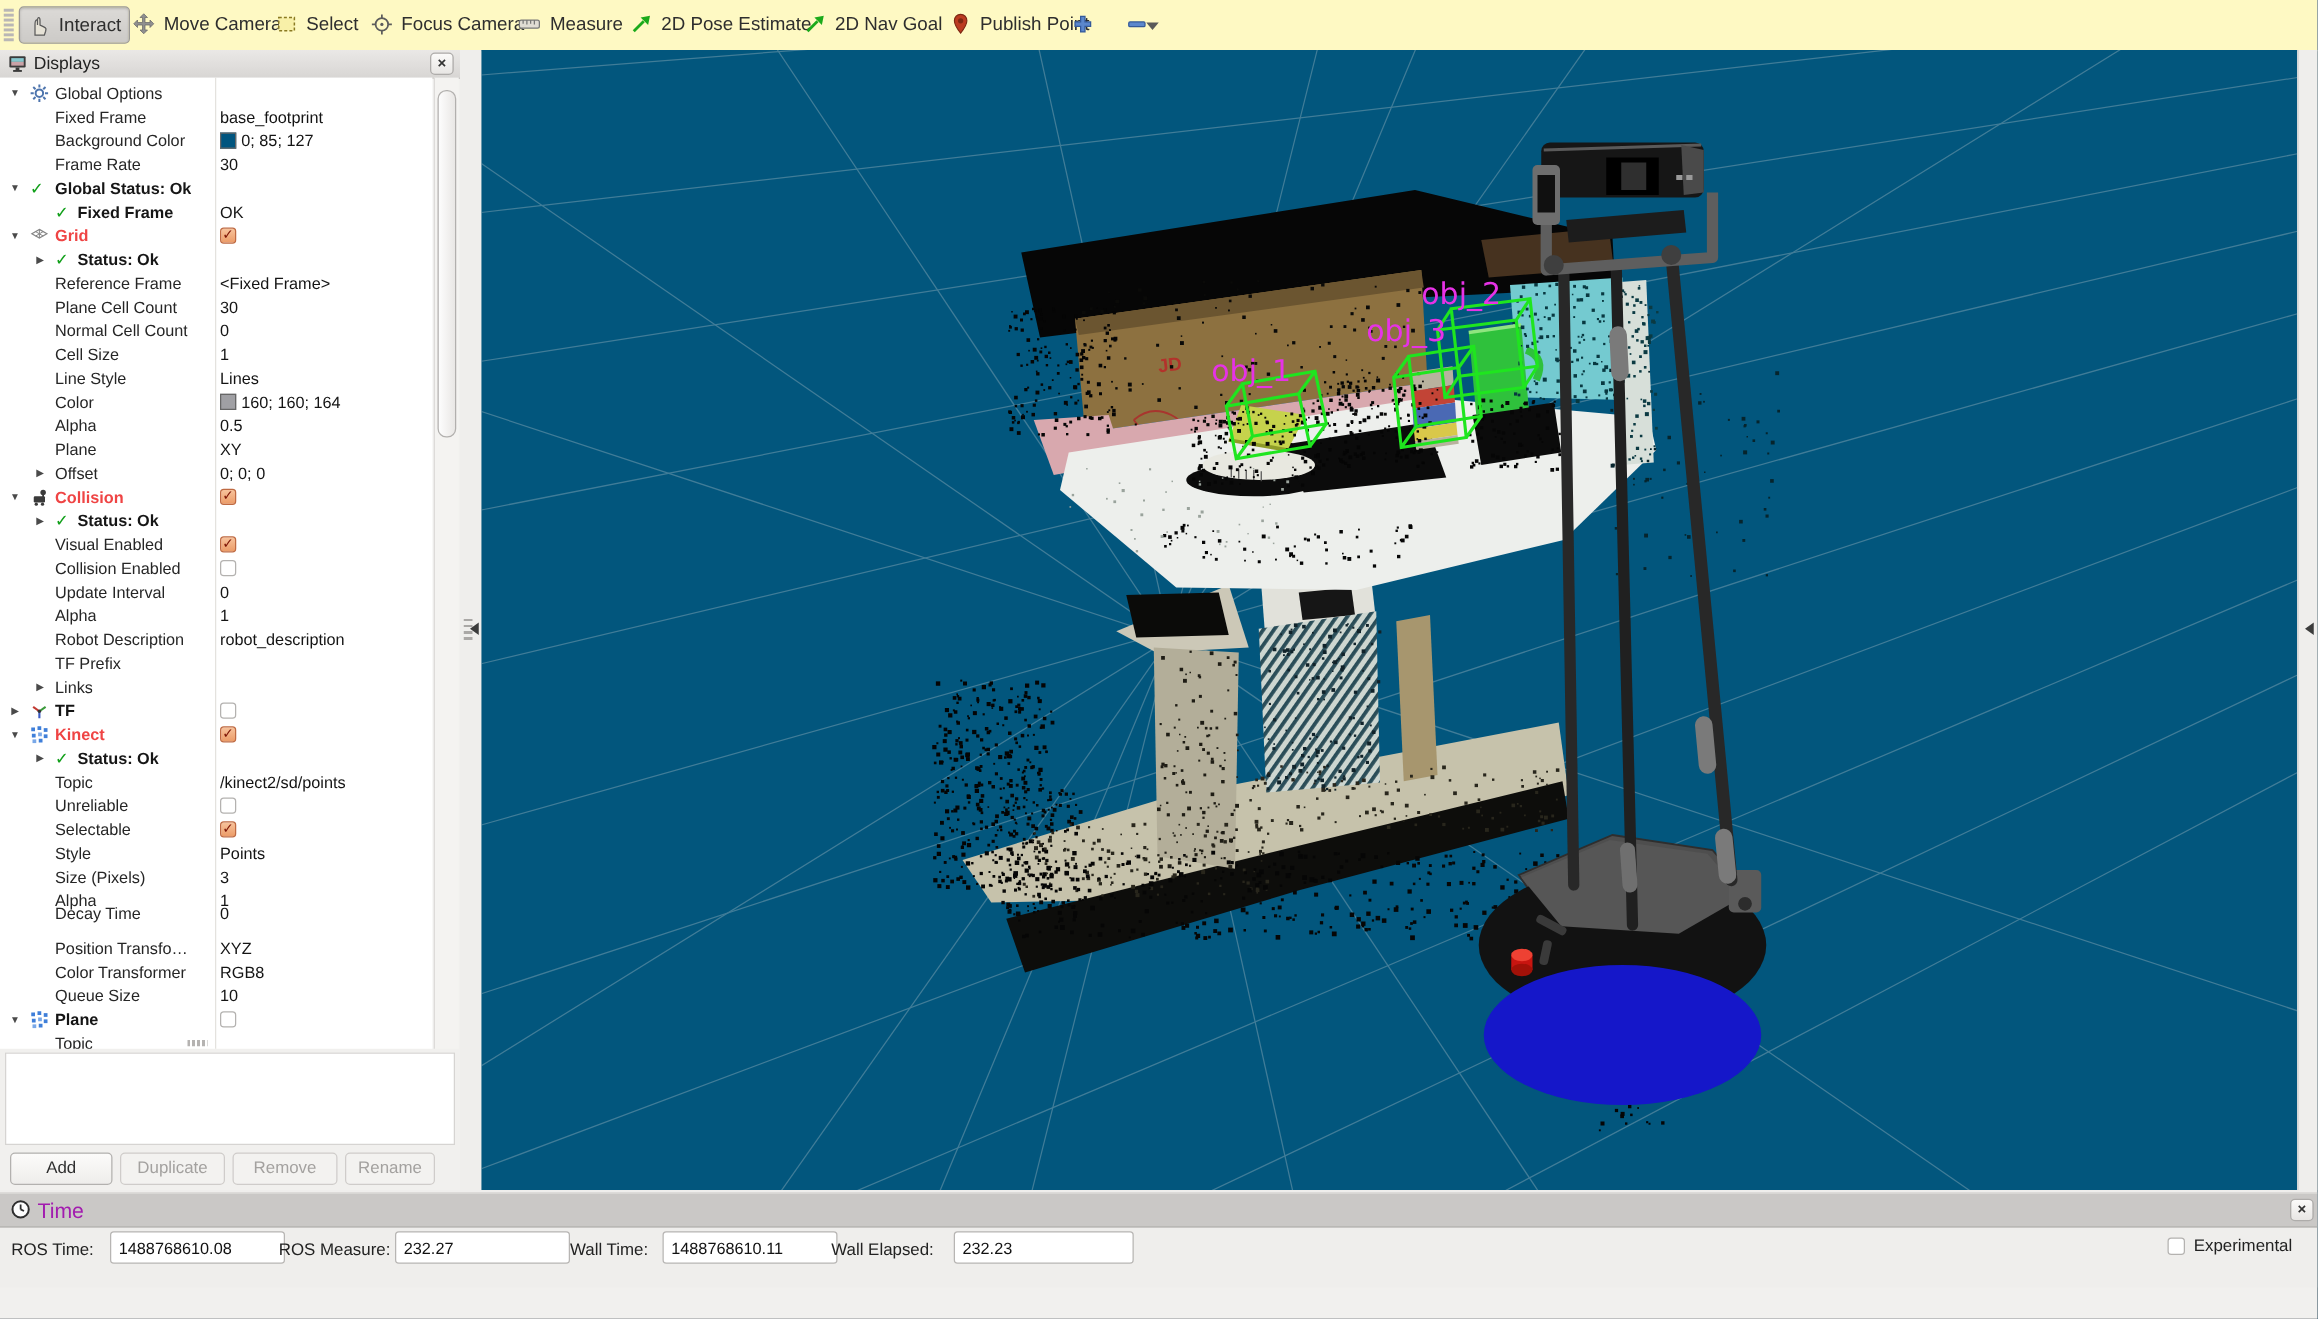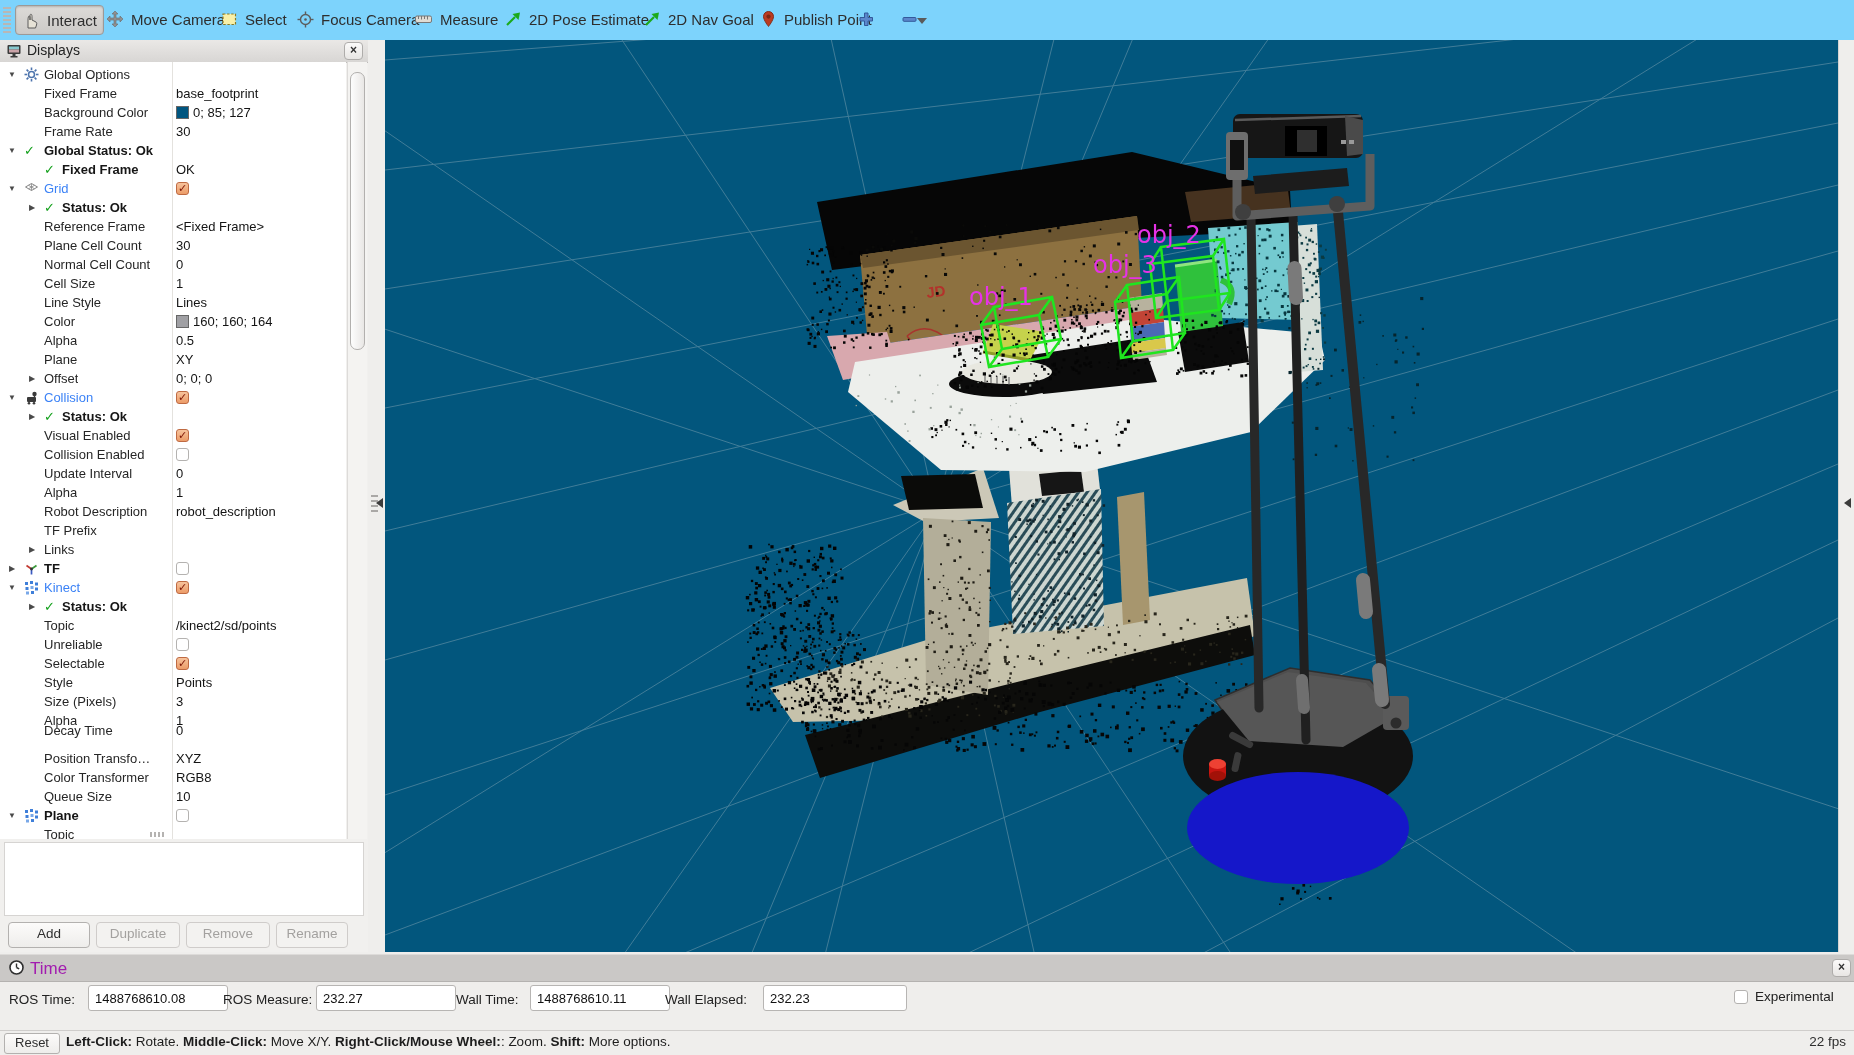--- a/index.html
+++ b/index.html
@@ -1,19 +1,19 @@
 <!DOCTYPE html>
 <html><head>
 <meta charset="utf-8">
 <style>
   html,body{margin:0;padding:0;background:#888;}
   #app{position:relative;width:1854px;height:1055px;background:#f1f0ee;overflow:hidden;
        font-family:"Liberation Sans","DejaVu Sans",sans-serif;-webkit-font-smoothing:antialiased;}
   
-  #toolbar{position:absolute;left:0;top:0;width:1854px;height:40px;background:#7dd3fc;border-bottom:1px solid #c9c7c5;}
+  #toolbar{position:absolute;left:0;top:0;width:1854px;height:40px;background:#fef9c3;border-bottom:1px solid #c9c7c5;}
   .tb-grip{position:absolute;left:3px;top:7px;width:8px;height:26px;
     background:repeating-linear-gradient(#b9b7b5 0 2px,transparent 2px 4px);
     background-size:2px 100%;background-repeat:repeat-x;background-position:0 0, 5px 0;}
   .tb-item{position:absolute;top:5px;height:28px;display:flex;align-items:center;gap:6px;
     font-size:15px;color:#2e2e2e;padding:0 6px;border-radius:4px;white-space:nowrap;}
   .tb-item.pressed{border:1px solid #9b9997;background:linear-gradient(#dcdad7,#cccac7);
     box-shadow:inset 0 1px 2px rgba(0,0,0,.18);}
   .tb-item svg{display:block;}
   
   #displays{position:absolute;left:0;top:40px;width:368px;height:912px;background:#f1f0ee;border-right:1px solid #d8d6d4;}
@@ -25,21 +25,21 @@
     text-align:center;line-height:14px;}
   #dp-tree{position:absolute;left:0;top:22px;width:346px;height:777px;background:#fff;overflow:hidden;}
   #dp-sep{position:absolute;left:172px;top:22px;width:1px;height:777px;background:#e4e2de;}
   #dp-scroll{position:absolute;left:347px;top:22px;width:19px;height:777px;background:#f4f3f1;border-left:1px solid #dddbd9;}
   #dp-thumb{position:absolute;left:2px;top:10px;width:13px;height:276px;background:linear-gradient(90deg,#fdfdfd,#e9e7e5);
     border:1px solid #b2b0ae;border-radius:7px;}
   .trow{position:absolute;left:0;width:346px;height:19px;line-height:19px;font-size:13px;color:#262626;}
   .trow .arr{position:absolute;top:0;font-size:8px;color:#4a4a4a;width:12px;text-align:center;}
   .trow .ticon{position:absolute;top:2px;width:15px;height:15px;}
   .trow .lbl{position:absolute;top:0;white-space:nowrap;overflow:hidden;max-width:126px;}
-  .lbl.blue{color:#3b82f6;font-weight:normal;}
+  .lbl.blue{color:#ef4444;font-weight:bold;}
   .lbl.dark{color:#141414;font-weight:bold;}
   .lbl.status{color:#161616;font-weight:bold;}
   .trow .val{position:absolute;left:176px;top:0;white-space:nowrap;color:#141414;display:flex;align-items:center;height:19px;gap:4px;}
   .cb{width:13px;height:13px;border-radius:3px;border:1px solid #b4b2b0;background:#fff;box-sizing:border-box;}
   .cb.on{border:1px solid #bf6a42;background:linear-gradient(#f7c39c,#ec9c68);color:#7c1404;
     font-size:11px;line-height:11px;text-align:center;font-weight:bold;}
   .swatch{width:13px;height:13px;border:1px solid #666;box-sizing:border-box;}
   .chk-green{color:#12a01b;font-weight:bold;font-size:13px;}
   #dp-hgrip{position:absolute;left:150px;top:792px;width:16px;height:5px;
     background:repeating-linear-gradient(90deg,#b5b3b1 0 2px,transparent 2px 4px);}
@@ -2918,19 +2918,14 @@
         <input class="tp-input" readonly="" value="1488768610.11" style="left: 530px; width: 126px;">
         <span class="tp-label" style="left: 665px;">Wall Elapsed:</span>
         <input class="tp-input" readonly="" value="232.23" style="left: 763px; width: 130px;">
       </div>
     <div id="experimental">
       <span class="cb"></span>
       <span>Experimental</span>
     </div>
   </div>
 
-  <div id="statusbar">
-    <div id="reset-btn">Reset</div>
-    <div id="helptext"><span class="b">Left-Click:</span><span> Rotate. </span><span class="b">Middle-Click:</span><span> Move X/Y. </span><span class="b">Right-Click/Mouse Wheel:</span><span>: Zoom. </span><span class="b">Shift:</span><span> More options.</span></div>
-    <div id="fps">22 fps</div>
-  </div>
 
 </div>
 
 </body></html>

